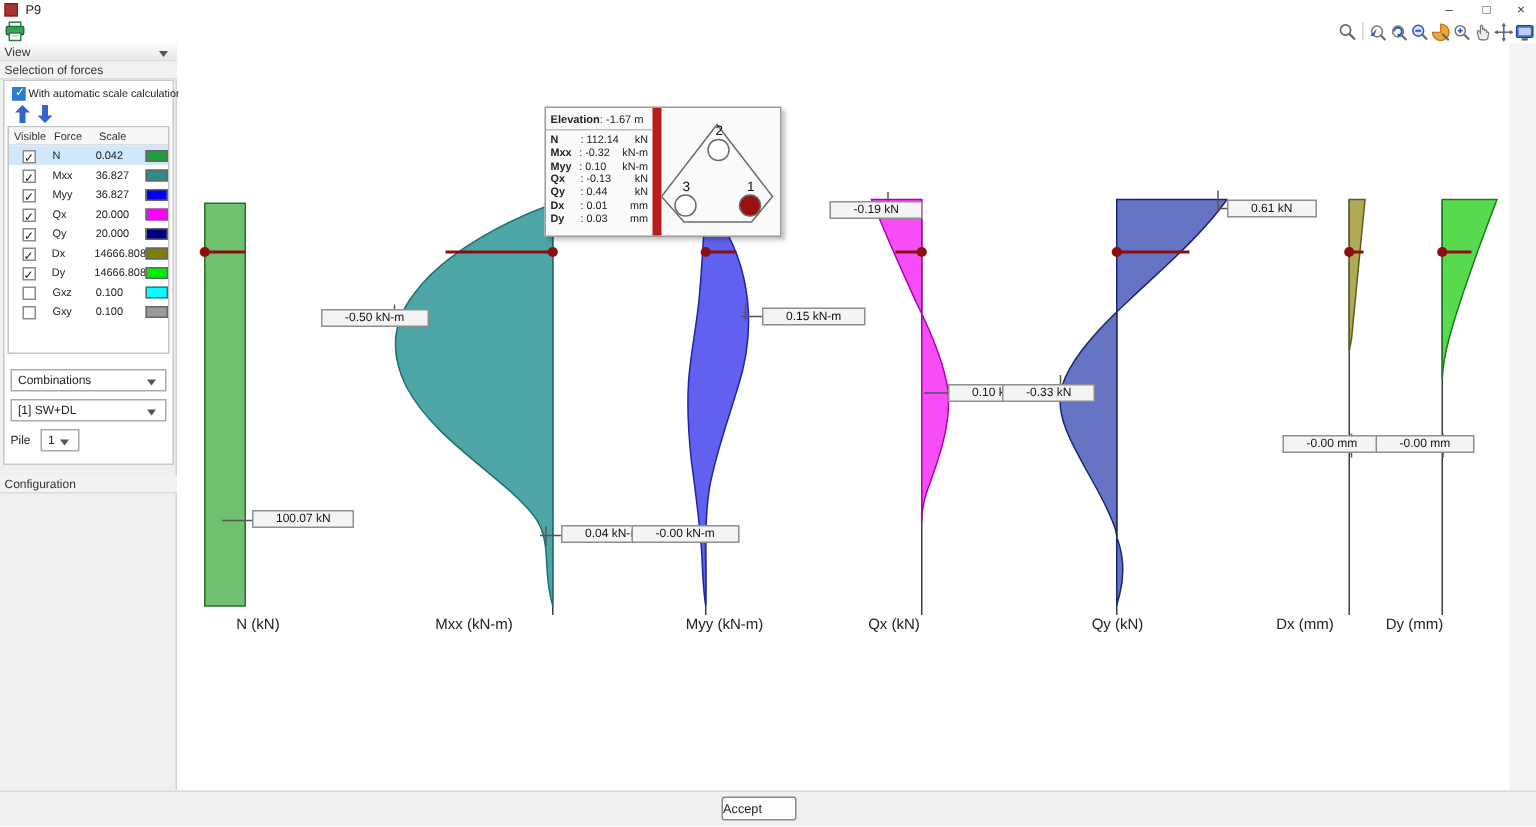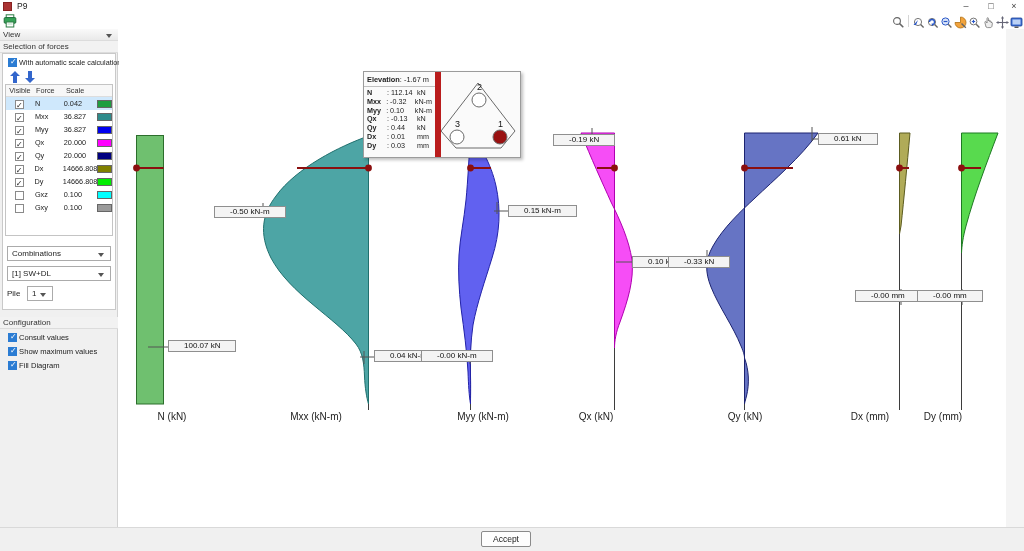--- a/index.html
+++ b/index.html
@@ -73,28 +73,28 @@
 
   
   #tooltip{left:363px;top:71px;width:158px;height:87px;background:#fafafa;border:1px solid #9b9b9b;
            box-shadow:2px 2px 3px rgba(0,0,0,.25);z-index:20;display:flex;box-sizing:border-box;}
   #tt-left{width:77px;border-right:6px solid #b91c1c;box-sizing:border-box;}
   #tt-head{font-size:7.4px;padding:3px 3px 2px 3px;border-bottom:1px solid #c0c0c0;white-space:nowrap;}
   #tt-rows{padding:2px 3px;font-size:7.2px;line-height:8.8px;}
   .tt-row{display:flex;white-space:nowrap;}
   .tt-l{width:20px;font-weight:bold;}
   .tt-v{width:30px;}
-  .tt-u{flex:1;}
+  .tt-u{flex:1;text-align:right;}
   #tt-right{flex:1;position:relative;}
   #pile-svg{position:absolute;left:0;top:0;}
 
   
   #footer{left:0;top:527px;width:1024px;height:24px;background:#f0f0f0;border-top:1px solid #d9d9d9;box-sizing:border-box;}
   #accept-btn{position:absolute;left:481px;top:531px;width:50px;height:16px;background:#fdfdfd;border:1px solid #8a8a8a;
-              border-radius:2px;font-size:8.5px;font-family:inherit;color:#222;line-height:14px;text-align:center;padding:0;}
+              border-radius:2px;font-size:8.5px;font-family:inherit;color:#222;line-height:14px;text-align:left;padding:0;}
 </style>
 </head>
 <body>
 
 <div class="abs" id="titlebar">
   <div class="abs" id="title-icon"></div>
   <div class="abs" id="title-text">P9</div>
   <div class="abs winbtn" id="btn-min">–</div>
   <div class="abs winbtn" id="btn-max">□</div>
   <div class="abs winbtn" id="btn-close">×</div>
@@ -263,25 +263,20 @@
   </div>
   <div class="abs" id="pile-row">
     <span>Pile</span>
     <span id="pile-sel">
       <span>1</span><span class="chev"></span>
     </span>
   </div>
   <div class="abs sbar" id="config-bar">
     <span>Configuration</span>
   </div>
-  <div class="abs" id="config-list">
-      <div class="cfg"><span class="cbx blue"></span><span> Consult values</span></div>
-      <div class="cfg"><span class="cbx blue"></span><span> Show maximum values</span></div>
-      <div class="cfg"><span class="cbx blue"></span><span> Fill Diagram</span></div>
-    </div>
 </div>
 
 <div class="abs" id="canvas"></div>
 <div class="abs" id="right-strip"></div>
 
 <svg class="abs" id="diagram-svg" viewBox="0 0 1024 551">
 
   <rect x="136.5" y="135.5" width="27" height="268.5" stroke-width="1" fill="#6fc06f" stroke="#2c6e2c"></rect>
 
   <line class="axis" x1="368.5" y1="133" x2="368.5" y2="410"></line>

